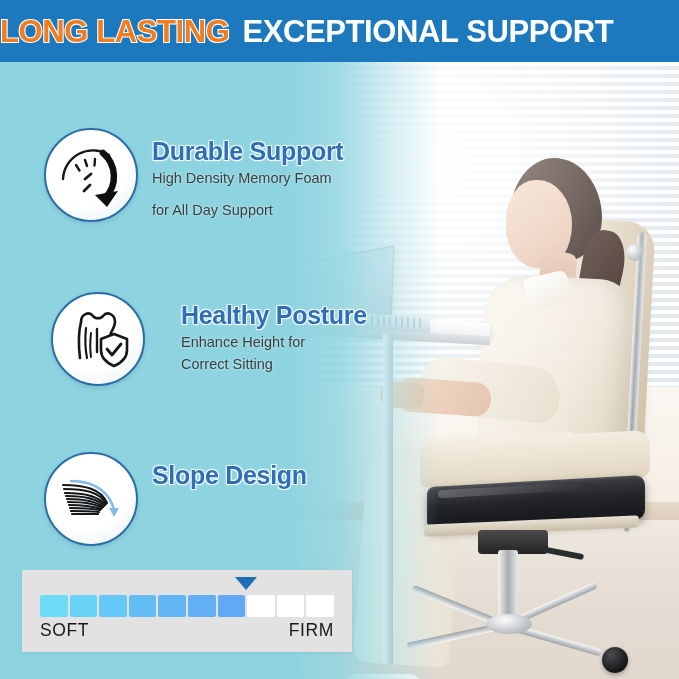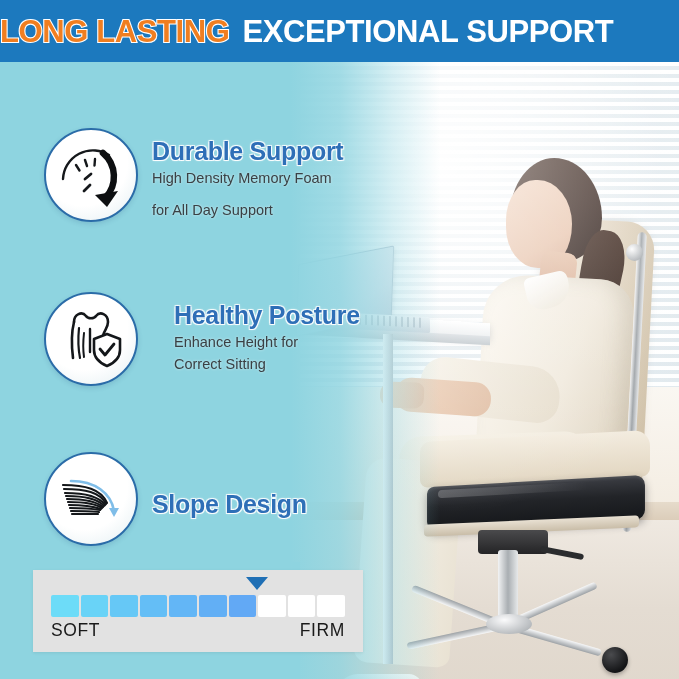--- a/index.html
+++ b/index.html
@@ -304,22 +304,22 @@
 
   
   .feature {
     position:absolute;
     display:flex;
     align-items:flex-start;
     gap:14px;
     z-index:30;
   }
   #feature-0 { left:44px; top:128px; }
-  #feature-1 { left:44px; top:292px;gap:36px; }
-  #feature-2 { left:44px; top:452px;align-items:center; }
+  #feature-1 { left:51px; top:292px;gap:36px; }
+  #feature-2 { left:44px; top:452px; }
 
   .icon-circle {
     width:94px; height:94px; flex:0 0 94px;
     border-radius:50%;
     background:radial-gradient(circle at 42% 36%, #ffffff 0%, #ffffff 56%, #f0f6f8 78%, #e1eef2 100%);
     border:2.5px solid #2B6CA8;
     display:flex; align-items:center; justify-content:center;
     box-shadow:0 2px 5px rgba(30,70,110,.16);
     overflow:hidden;
   }
@@ -343,21 +343,21 @@
     font-size:14.5px;
     color:#3A4044;
     line-height:1.5;
     margin-top:3px;
     white-space:nowrap;
     text-shadow:0 0 3px rgba(255,255,255,.6);
   }
 
   
   #firmness-panel {
-    position:absolute; left:33px; top:570px;
+    position:absolute; left:22px; top:570px;
     width:330px; height:82px;
     background:#E2E2E2;
     z-index:35;
     box-shadow:0 1px 3px rgba(0,0,0,.08);
   }
   #firmness-scale {
     position:absolute; left:18px; top:25px;
     width:294px; height:22px;
     display:flex; gap:2px;
   }

